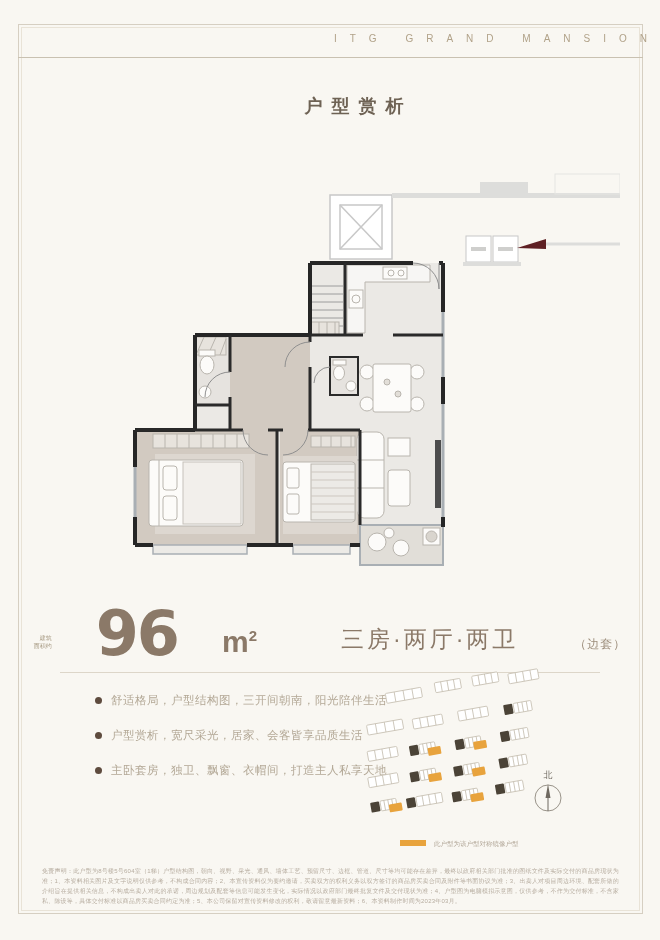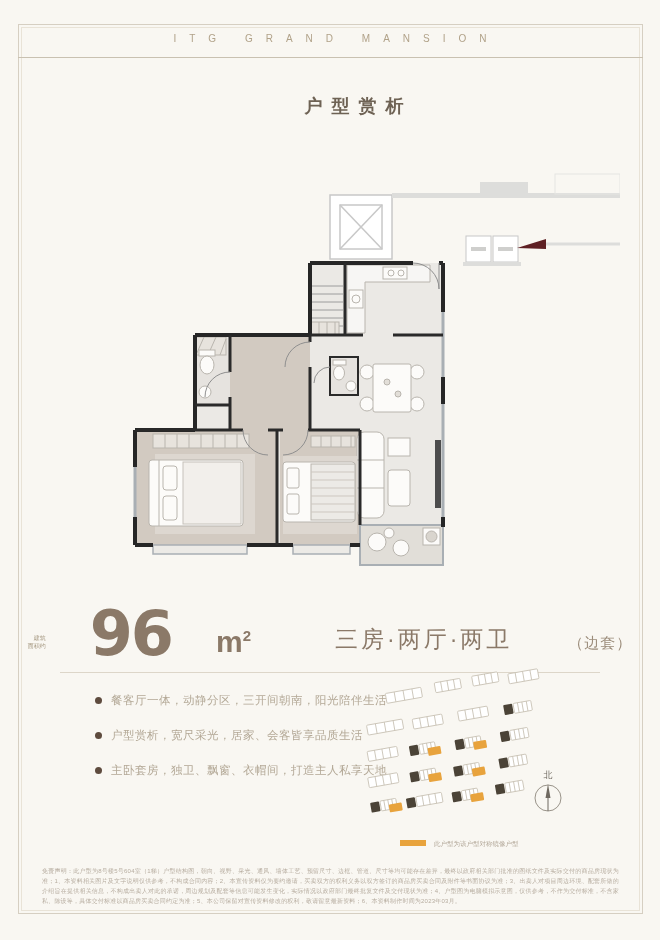--- a/index.html
+++ b/index.html
@@ -7,21 +7,21 @@
     position:relative; width:660px; height:940px;
     background:#f9f7f2; overflow:hidden;
     font-family:"Liberation Sans","DejaVu Sans",sans-serif;
   }
   
   .frame-outer{position:absolute; left:18px; right:17px; top:24px; bottom:26px;
     border:1px solid #d6cfc2; pointer-events:none;}
   .frame-inner{position:absolute; left:21px; right:20px; top:27px; bottom:29px;
     border:1px solid #e9e3d7; pointer-events:none;}
 
-  .brand{position:absolute; left:0; right:0; top:33px; text-align:center;
+  .brand{position:absolute; left:0; right:0; top:33px; text-align:right;
     font-size:10px; color:#b1a289; letter-spacing:13px; text-indent:13px;
     font-weight:400;}
   .brand-rule{position:absolute; left:18px; right:17px; top:57px; height:0;
     border-top:1px solid #c9c1b1;}
 
   .page-title{position:absolute; left:0; right:0; top:94px; text-align:center;
     font-family:"Liberation Serif","DejaVu Serif",serif;
     font-size:18px; color:#6e6254; letter-spacing:9px; text-indent:9px; font-weight:600;margin-left:48px;}
 
   .floor-plan{position:absolute; left:125px; top:172px;}
@@ -31,21 +31,21 @@
   .area-row{position:absolute; left:0; right:0; top:596px; height:66px;
     display:flex; align-items:flex-end; justify-content:center;gap:40px;}
   .area-prefix{display:flex; flex-direction:column; justify-content:flex-end;
     font-size:6px; line-height:8px; color:#a59880; margin:0 4px 12px 0; text-align:right;}
   .area-value{font-size:62px; line-height:56px; font-weight:700; color:#8b7968;
     letter-spacing:-2px; font-family:"DejaVu Sans",sans-serif;}
   .area-unit{font-size:30px; font-weight:700; color:#8b7968; margin:0 16px 3px 4px;}
   .area-unit sup{font-size:15px; vertical-align:super;}
   .layout-text{font-size:23px; color:#8b7968; letter-spacing:3px; margin:0 0 7px 28px;
     font-weight:400;}
-  .layout-tag{font-size:15px; color:#9c8d7b; margin:0 0 9px 16px; letter-spacing:1px;}
+  .layout-tag{font-size:12px; color:#9c8d7b; margin:0 0 9px 16px; letter-spacing:1px;}
 
   .divider{position:absolute; left:60px; width:540px; top:672px; height:0;
     border-top:1px solid #ddd6c9;}
 
   .features{position:absolute; left:95px; top:693px; width:280px; margin:0; padding:0;
     list-style:none;}
   .features li{display:flex; align-items:center; margin-bottom:20px;
     font-size:11.5px; color:#b3a896; letter-spacing:0.5px; white-space:nowrap;}
   .dot{width:7px; height:7px; border-radius:50%; background:#5e4b3e; margin-right:9px;
     flex:0 0 auto;}
@@ -238,21 +238,21 @@
     <div class="area-unit"><span>m</span><sup>2</sup></div>
     <div class="layout-text">三房·两厅·两卫</div>
     <div class="layout-tag">（边套）</div>
   </div>
 
   <div class="divider"></div>
 
   <ul class="features">
     <li>
         <span class="dot"></span>
-        <span>餐客厅一体，动静分区，三开间朝南，阳光陪伴生活</span>
+        <span>舒适格局，户型结构图，三开间朝南，阳光陪伴生活</span>
       </li>
     <li>
         <span class="dot"></span>
         <span>户型赏析，宽尺采光，居家、会客皆享品质生活</span>
       </li>
     <li>
         <span class="dot"></span>
         <span>主卧套房，独卫、飘窗、衣帽间，打造主人私享天地</span>
       </li>
   </ul>

